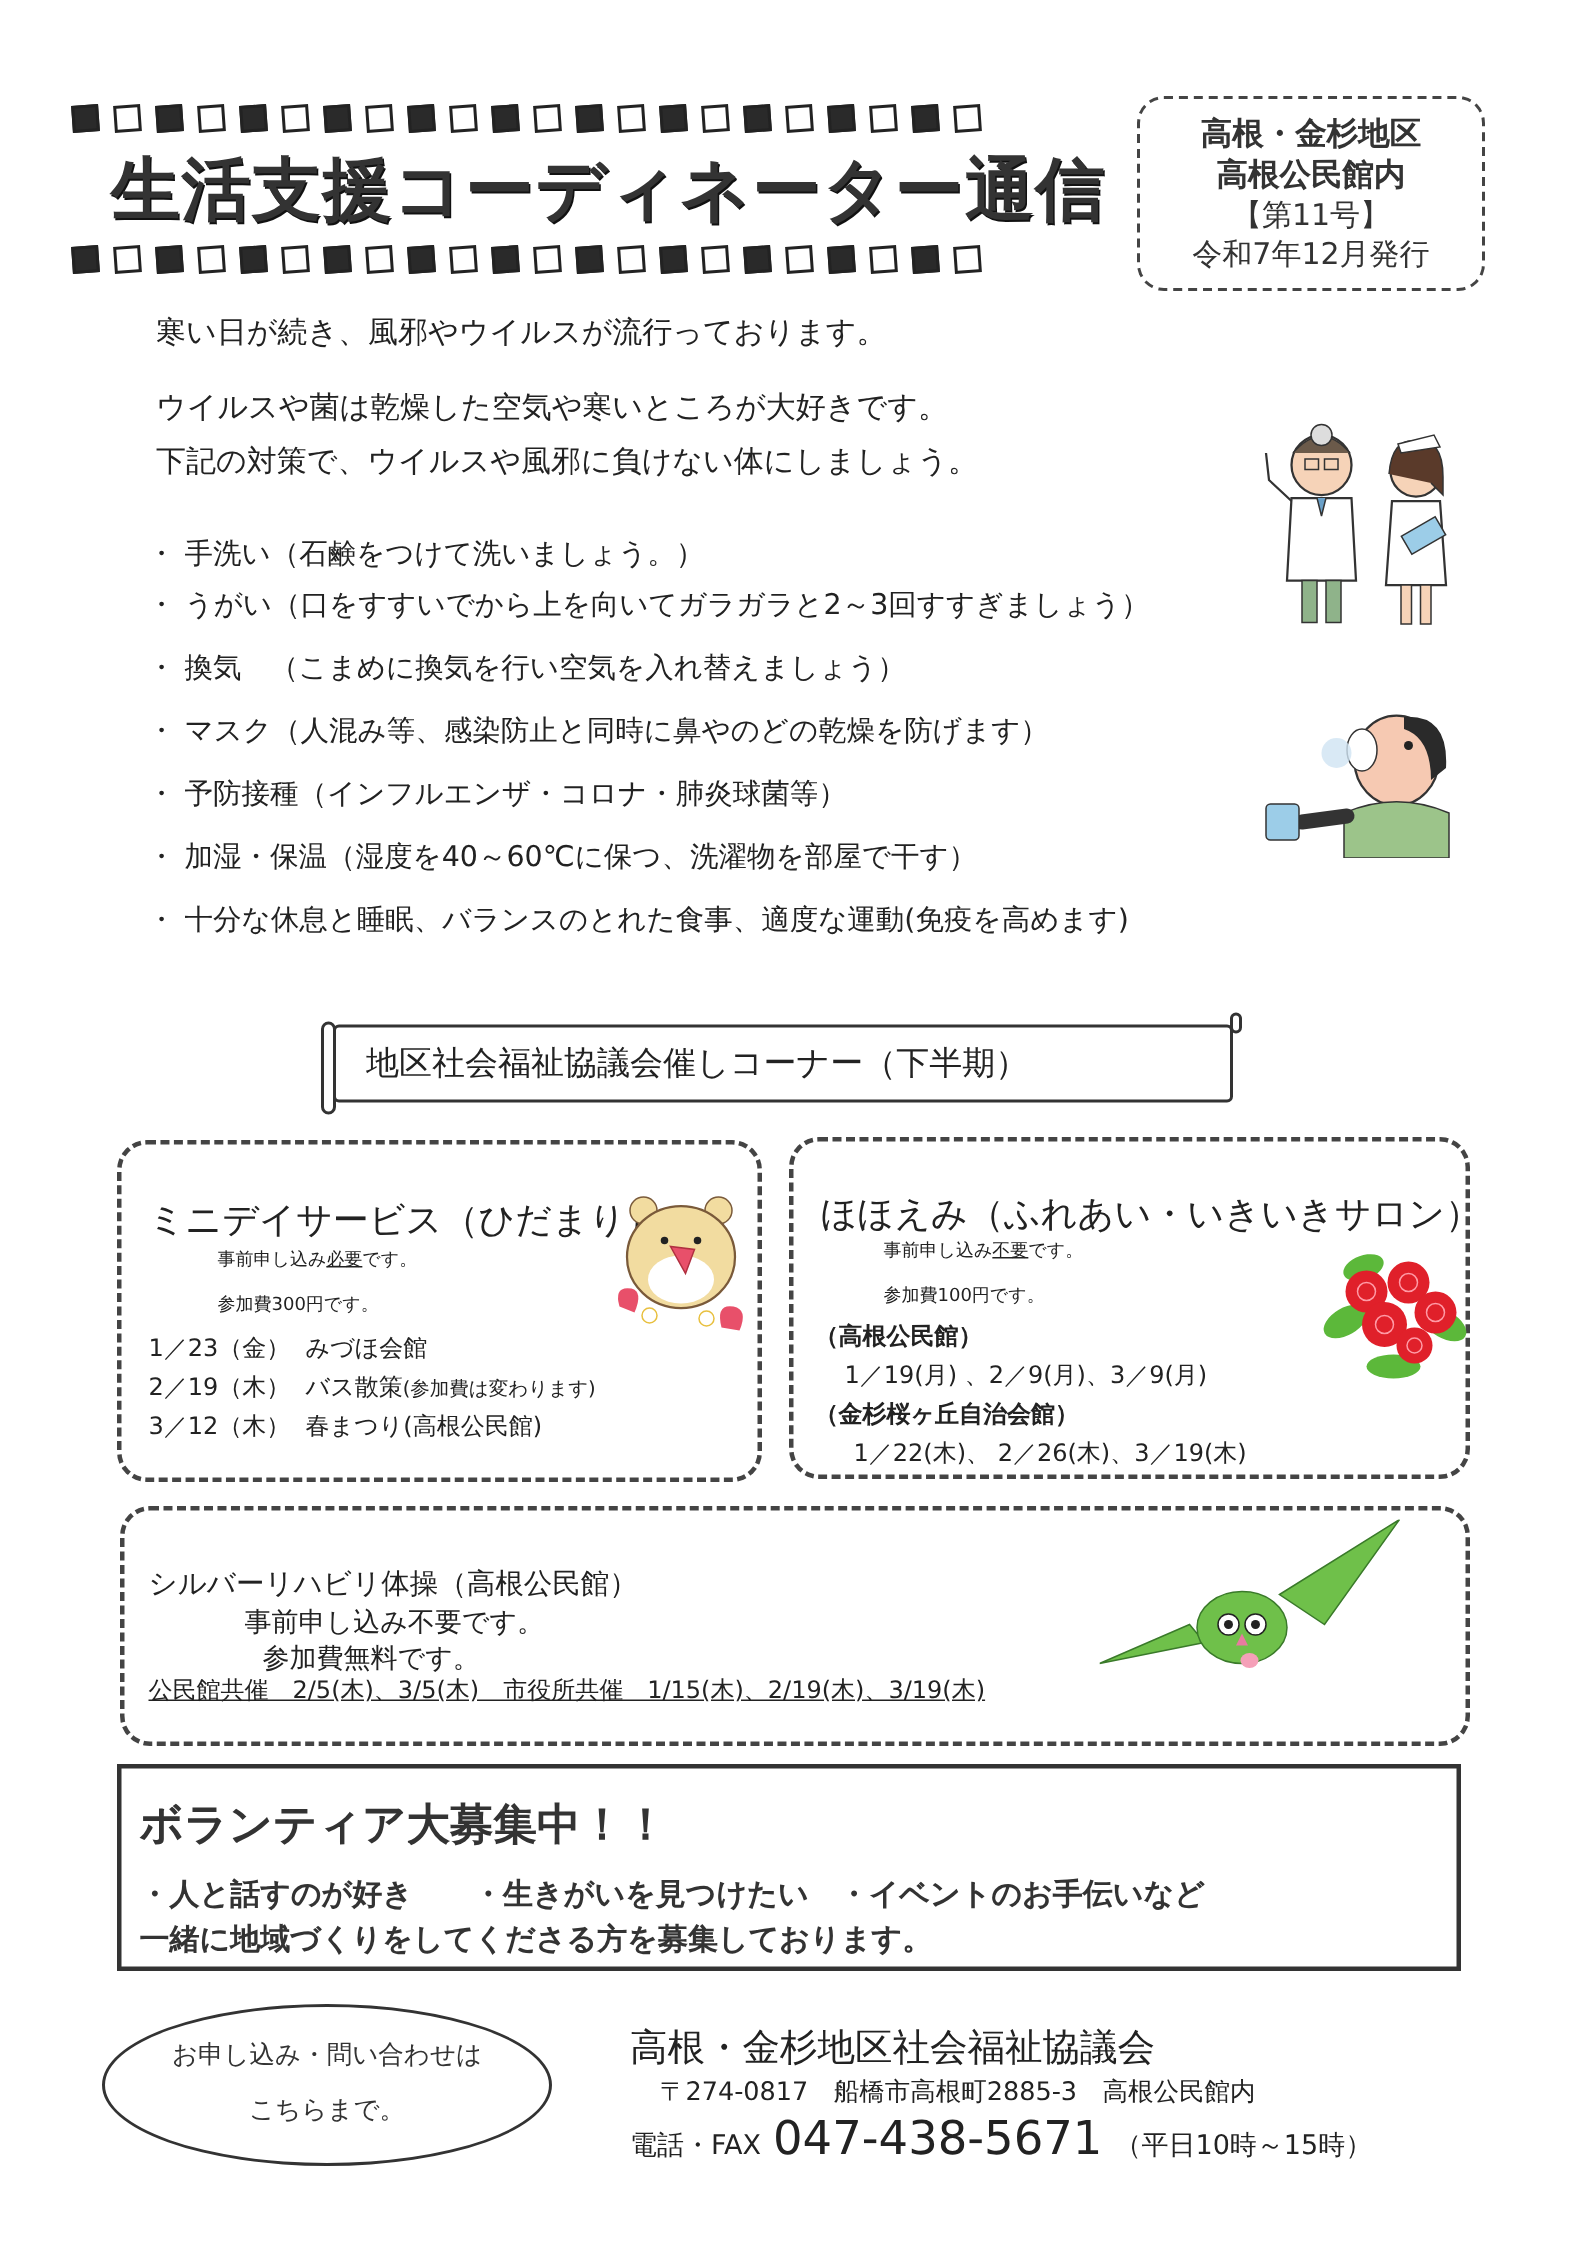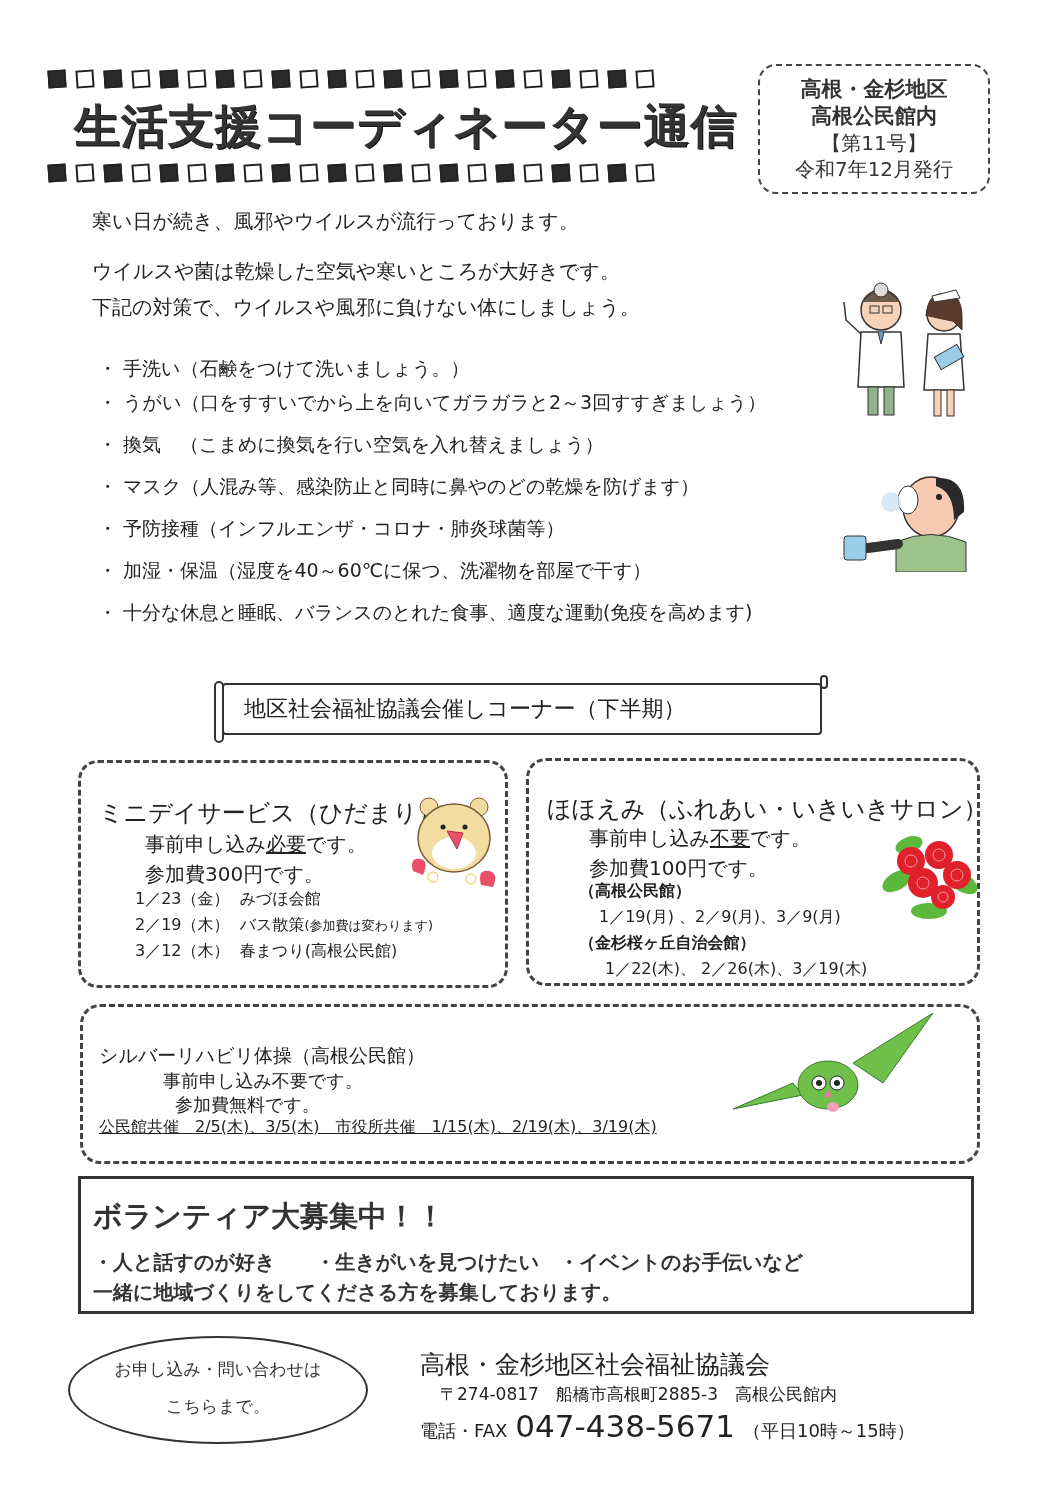--- a/index.html
+++ b/index.html
@@ -11,36 +11,36 @@
   .strip span { display:inline-block; width:18px; height:18px; border:2px solid #222; box-sizing:border-box; transform:rotate(-4deg); }
   .strip span.f { background:#2a2a2a; }
   .title { position:absolute; left:74px; top:96px; font-size:46px; font-weight:bold; letter-spacing:1px; color:#333;
            text-shadow:1px 1px 0 #111; }
 
   .issue-box { position:absolute; left:758px; top:64px; width:232px; height:130px; border:2px dashed #444; border-radius:18px;
                box-sizing:border-box; text-align:center; padding-top:10px; }
   .issue-box .org { font-size:21px; font-weight:bold; line-height:27px; color:#333; }
   .issue-box .no, .issue-box .date { font-size:20px; line-height:26px; color:#333; }
 
-  .intro p { margin:0; position:absolute; left:92px; font-size:20px; color:#222; white-space:nowrap; }
+  .intro p { margin:0; position:absolute; left:104px; font-size:20px; color:#222; white-space:nowrap; }
   .bullets .b { position:absolute; left:98px; font-size:19px; white-space:nowrap; color:#222; }
   .bullets .b .dot { margin-right:6px; }
 
   
   .illus { position:absolute; }
 
   .scroll-banner { position:absolute; left:222px; top:683px; width:600px; height:52px; border:2px solid #333; box-sizing:border-box;
                    border-radius:4px; display:flex; align-items:center; padding-left:20px; font-size:22px; color:#222; }
   .scroll-banner::before { content:""; position:absolute; left:-10px; top:-4px; width:10px; height:62px; border:2px solid #333; border-radius:6px; box-sizing:border-box; background:#fff; }
   .scroll-banner::after { content:""; position:absolute; right:-8px; top:-10px; width:8px; height:14px; border:2px solid #333; border-radius:5px; box-sizing:border-box; background:#fff; }
 
   .dash-box { position:absolute; border:3px dashed #444; border-radius:20px; box-sizing:border-box; }
   .dash-box .h { position:absolute; font-size:24px; white-space:nowrap; color:#222; }
-  .dash-box .s { position:absolute; font-size:20px; white-space:nowrap; color:#222; }
-  .dash-box .d { position:absolute; font-size:16px; white-space:nowrap; color:#222;margin-left:36px; }
+  .dash-box .s { position:absolute; font-size:12px; white-space:nowrap; color:#222; }
+  .dash-box .d { position:absolute; font-size:16px; white-space:nowrap; color:#222; }
   .u { text-decoration:underline; }
   .small { font-size:13px; }
 
   .vol-box { position:absolute; left:78px; top:1176px; width:896px; height:138px; border:3px solid #333; box-sizing:border-box; }
   .vol-box .vt { position:absolute; left:12px; top:18px; font-size:29px; font-weight:bold; color:#333; white-space:nowrap; }
   .vol-box .vl { position:absolute; left:12px; font-size:20px; font-weight:bold; color:#333; white-space:nowrap; }
 
   .ellipse { position:absolute; left:68px; top:1336px; width:300px; height:108px; border:2px solid #333; border-radius:50%; box-sizing:border-box;
              text-align:center; font-size:17px; color:#333; }
   .contact .cn { position:absolute; left:420px; top:1348px; font-size:25px; color:#222; white-space:nowrap; }

